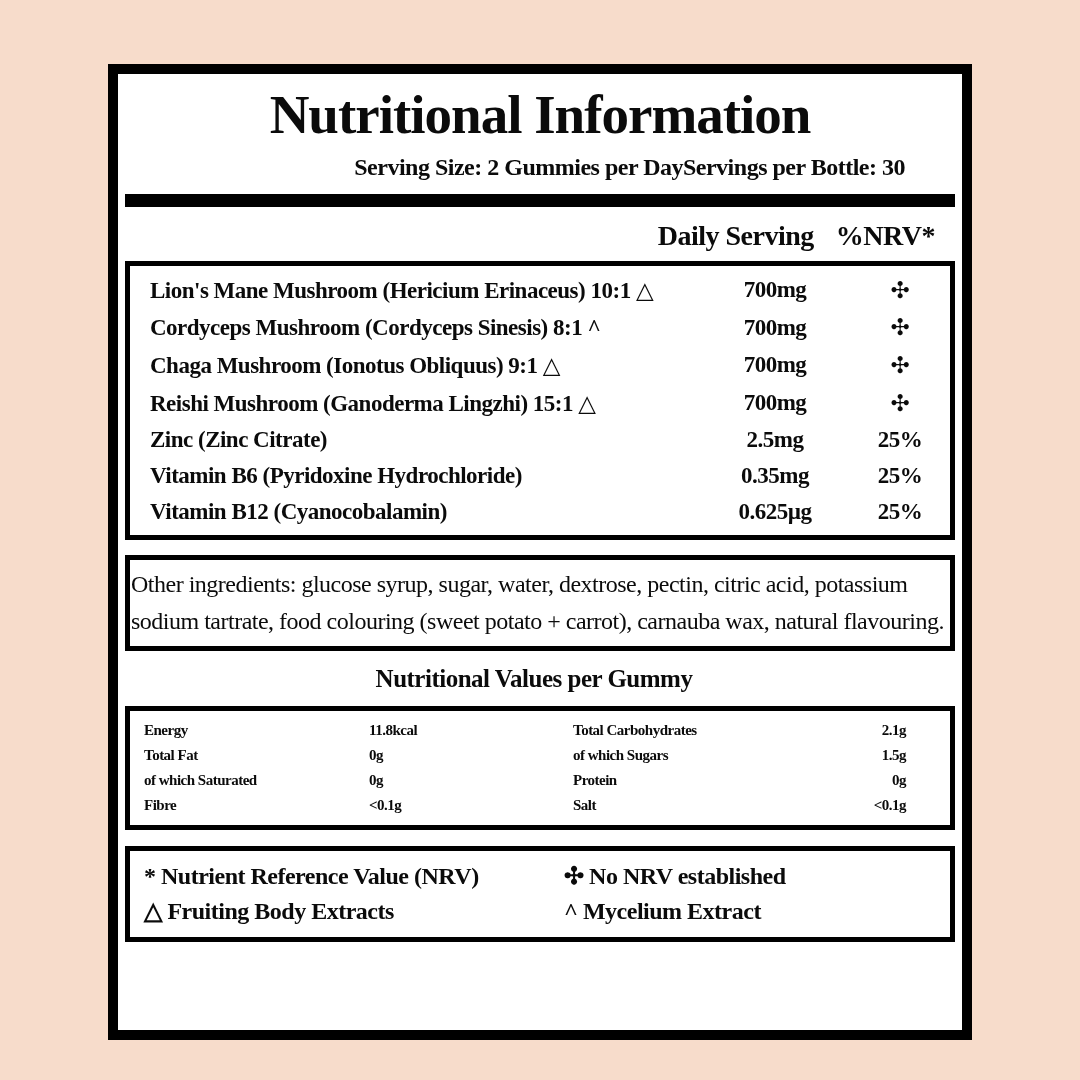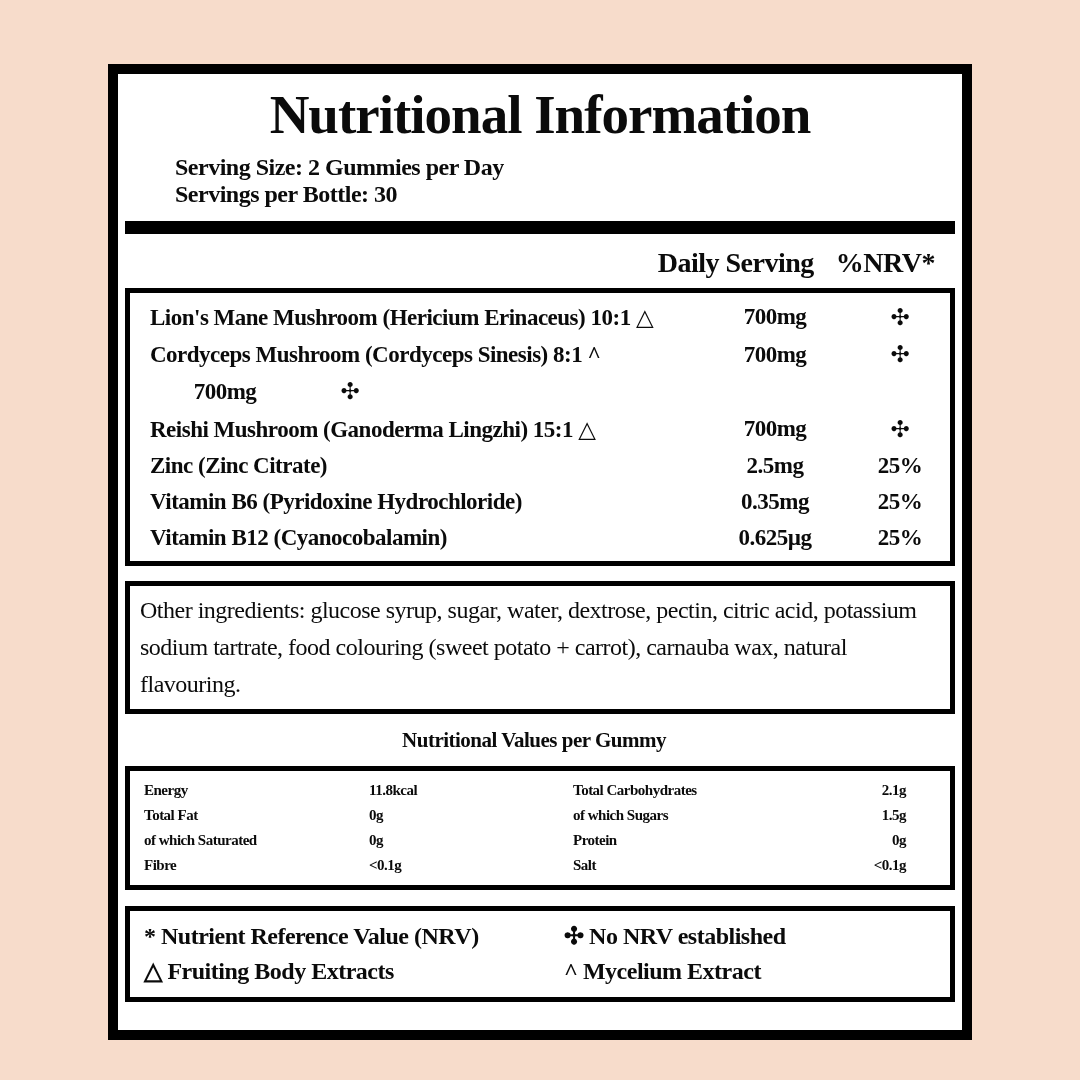--- a/index.html
+++ b/index.html
@@ -22,27 +22,26 @@
   .title {
     text-align: center;
     font-size: 55px;
     font-weight: bold;
     margin-top: 8px;
     line-height: 1.2;
     letter-spacing: -1px;
   }
   .serving-row {
     display: flex;
-    justify-content: flex-start;
+    justify-content: flex-end;
     padding: 0 57px;
     font-size: 24px;
     font-weight: bold;
     margin-top: 6px;
     letter-spacing: -0.5px;
-    flex-direction: column;
   }
   .bar {
     height: 13px;
     background: #000;
     margin: 13px 7px 0 7px;
   }
   .col-header {
     display: flex;
     justify-content: flex-end;
     align-items: baseline;
@@ -65,29 +64,29 @@
     padding: 5px 0 5px 20px;
     font-size: 23px;
     font-weight: bold;
     letter-spacing: -0.5px;
   }
   .ing-name { flex: 1; }
   .ing-amount { width: 150px; text-align: center; }
   .ing-nrv { width: 100px; text-align: center; font-family: "Liberation Serif", "DejaVu Sans", serif; }
   .box-other {
     margin-top: 15px;
-    padding: 6px 10px;
+    padding: 6px 1px;
     font-size: 24px;
     font-weight: normal;
     line-height: 37px;
     letter-spacing: -0.5px;
   }
   .values-heading {
     text-align: center;
-    font-size: 21px;
+    font-size: 25px;
     font-weight: bold;
     margin: 14px 12px 0 0;
     letter-spacing: -0.5px;
   }
   .box-values { margin-top: 13px; padding: 7px 10px; }
   .val-row {
     display: flex;
     align-items: baseline;
     padding: 4px 0;
     font-size: 15px;
@@ -139,20 +138,21 @@
         <span class="ing-nrv">✣</span>
       </div>
 
       <div class="ing-row">
         <span class="ing-name">Cordyceps Mushroom (Cordyceps Sinesis) 8:1 ^</span>
         <span class="ing-amount">700mg</span>
         <span class="ing-nrv">✣</span>
       </div>
 
       <div class="ing-row">
+        <span class="ing-name">Chaga Mushroom (Ionotus Obliquus) 9:1 △</span>
         <span class="ing-amount">700mg</span>
         <span class="ing-nrv">✣</span>
       </div>
 
       <div class="ing-row">
         <span class="ing-name">Reishi Mushroom (Ganoderma Lingzhi) 15:1 △</span>
         <span class="ing-amount">700mg</span>
         <span class="ing-nrv">✣</span>
       </div>
 

